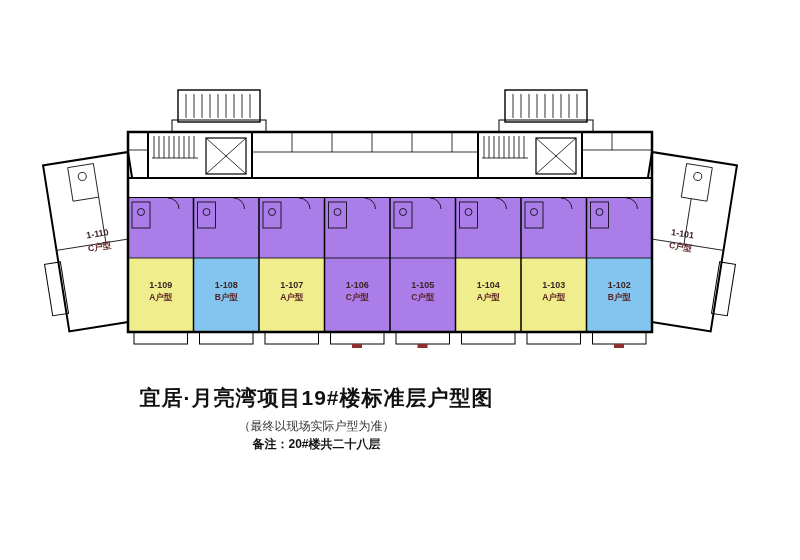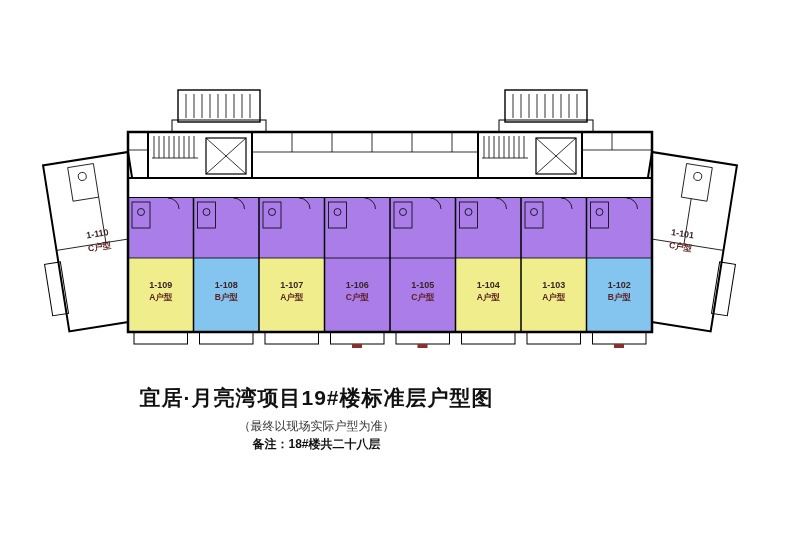--- a/index.html
+++ b/index.html
@@ -165,15 +165,15 @@
     <text x="619.25" y="288" class="lbl">1-102</text>
     <text x="619.25" y="300" class="lbl2">B户型</text>
   </g>
 
   <path class="wall" stroke-width="1.5" d="M193.5 198V332 M259 198V332 M324.5 198V332 M390 198V332 M455.5 198V332 M521 198V332 M586.5 198V332"></path>
   <rect x="128" y="132" width="524" height="200" class="wall" stroke-width="2.5"></rect>
 </svg>
 
 <div id="title" class="caption">宜居·月亮湾项目19#楼标准层户型图</div>
 <div id="subtitle" class="caption">（最终以现场实际户型为准）</div>
-<div id="note" class="caption">备注：18#楼共二十八层</div>
+<div id="note" class="caption">备注：20#楼共二十八层</div>
 
 </div>
 
 </body></html>

